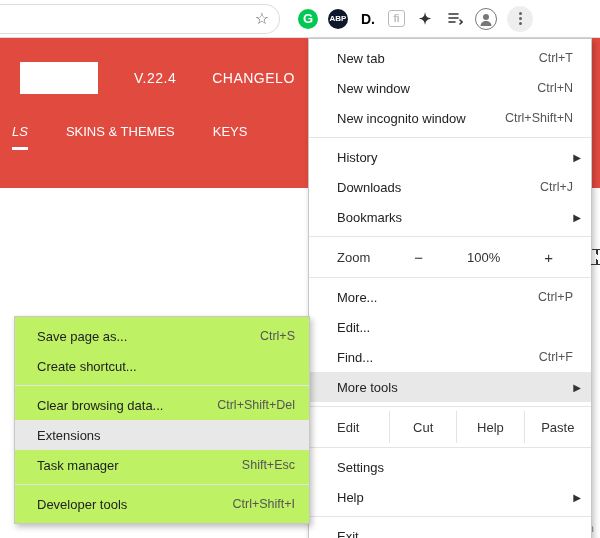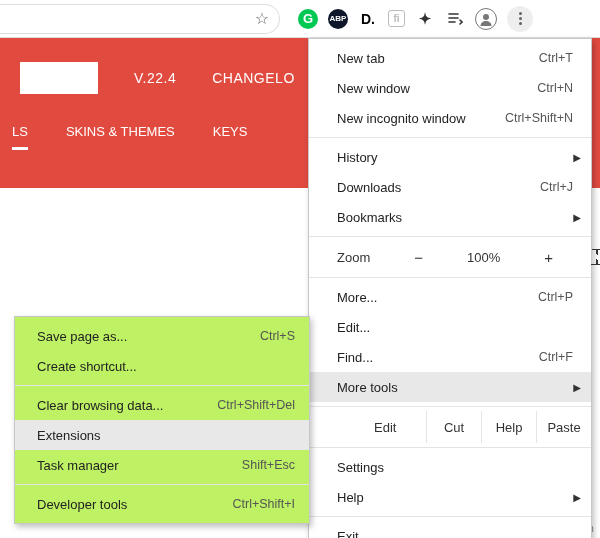--- a/index.html
+++ b/index.html
@@ -49,21 +49,21 @@
 
   
   .page-bg {
     position: absolute; left: 0; top: 38px; right: 0; height: 150px;
     background: #e14a3f;
   }
   .red-top { display:flex; align-items:center; gap: 36px; padding: 24px 0 0 20px; color:#fff; font-size:14px; letter-spacing: .5px; }
   .search-box { width: 78px; height: 32px; background:#fff; }
   .red-tabs { display:flex; gap: 38px; padding: 30px 0 0 12px; color:#fff; font-size:13px; }
   .red-tabs .tab { padding-bottom: 8px; }
-  .red-tabs .tab.active { border-bottom: 3px solid #fff; }
+  .red-tabs .tab.active { border-bottom: 3px solid #fff; font-style: italic; }
   .page-white { position:absolute; left:0; top:188px; right:0; bottom:0; background:#fff; }
 
   
   .main-menu {
     position: absolute;
     right: 8px; top: 38px;
     width: 284px;
     background: #fff;
     border: 1px solid #c7c7c7;
     box-shadow: 2px 3px 6px rgba(0,0,0,0.25);
@@ -88,21 +88,21 @@
   .zoom-row .zlabel { width: 98px; }
   .zoom-btn { width: 30px; text-align:center; font-size: 15px; color:#333; }
   .zoom-val { width: 44px; text-align:left; }
   .fullscreen-ic { margin-left: auto; margin-right: 16px; width: 16px; height: 16px; position:relative; }
   .fullscreen-ic::before, .fullscreen-ic::after { content:""; position:absolute; width:5px; height:5px; border:1.5px solid #333; }
   .fullscreen-ic::before { left:0; top:0; border-right:none; border-bottom:none; }
   .fullscreen-ic::after { right:0; bottom:0; border-left:none; border-top:none; }
   .fs2 { position:absolute; right:0; top:0; width:5px; height:5px; border:1.5px solid #333; border-left:none; border-bottom:none; }
   .fs3 { position:absolute; left:0; bottom:0; width:5px; height:5px; border:1.5px solid #333; border-right:none; border-top:none; }
 
-  .edit-row { display:flex; align-items:center; height:32px; padding-left:28px;margin-left:37px; }
+  .edit-row { display:flex; align-items:center; height:32px; padding-left:28px; }
   .edit-row .elabel { width: 52px; }
   .edit-row .ecell { flex:1; text-align:center; font-size:13px; border-left:1px solid #e4e4e4; height: 100%; display:flex; align-items:center; justify-content:center; }
 
   
   .sub-menu {
     position: absolute;
     left: 14px; top: 316px;
     width: 296px;
     background: #bef264;
     border: 1px solid #c7c7c7;

